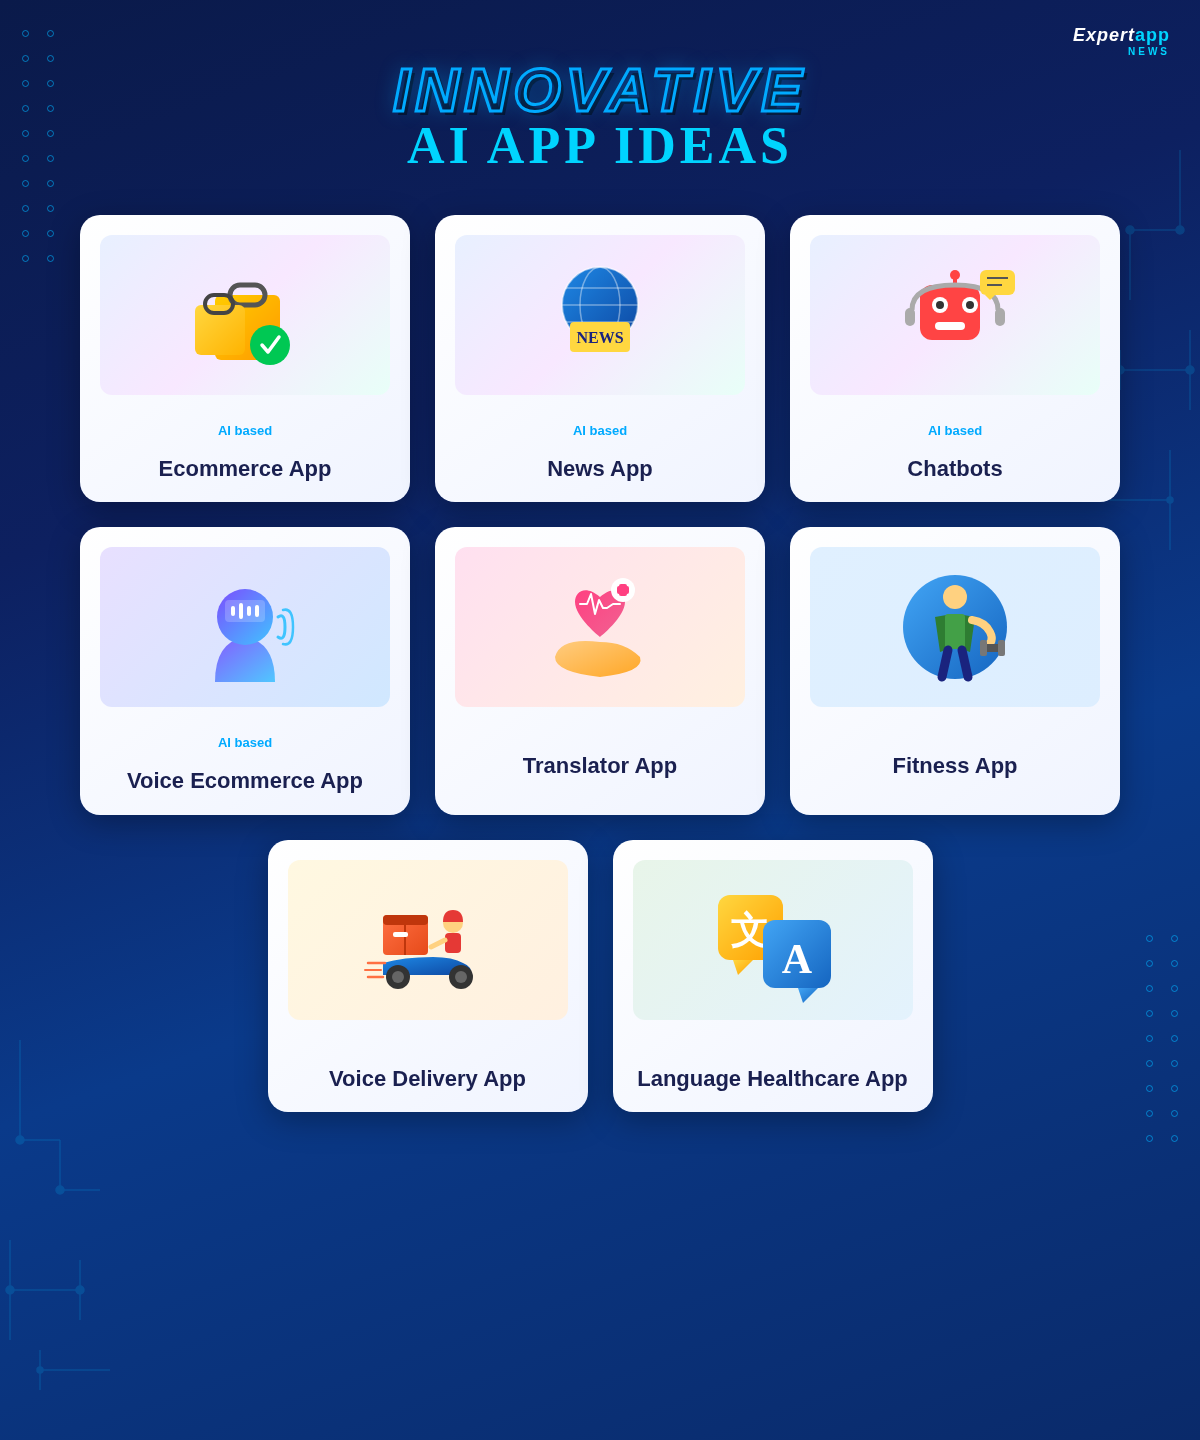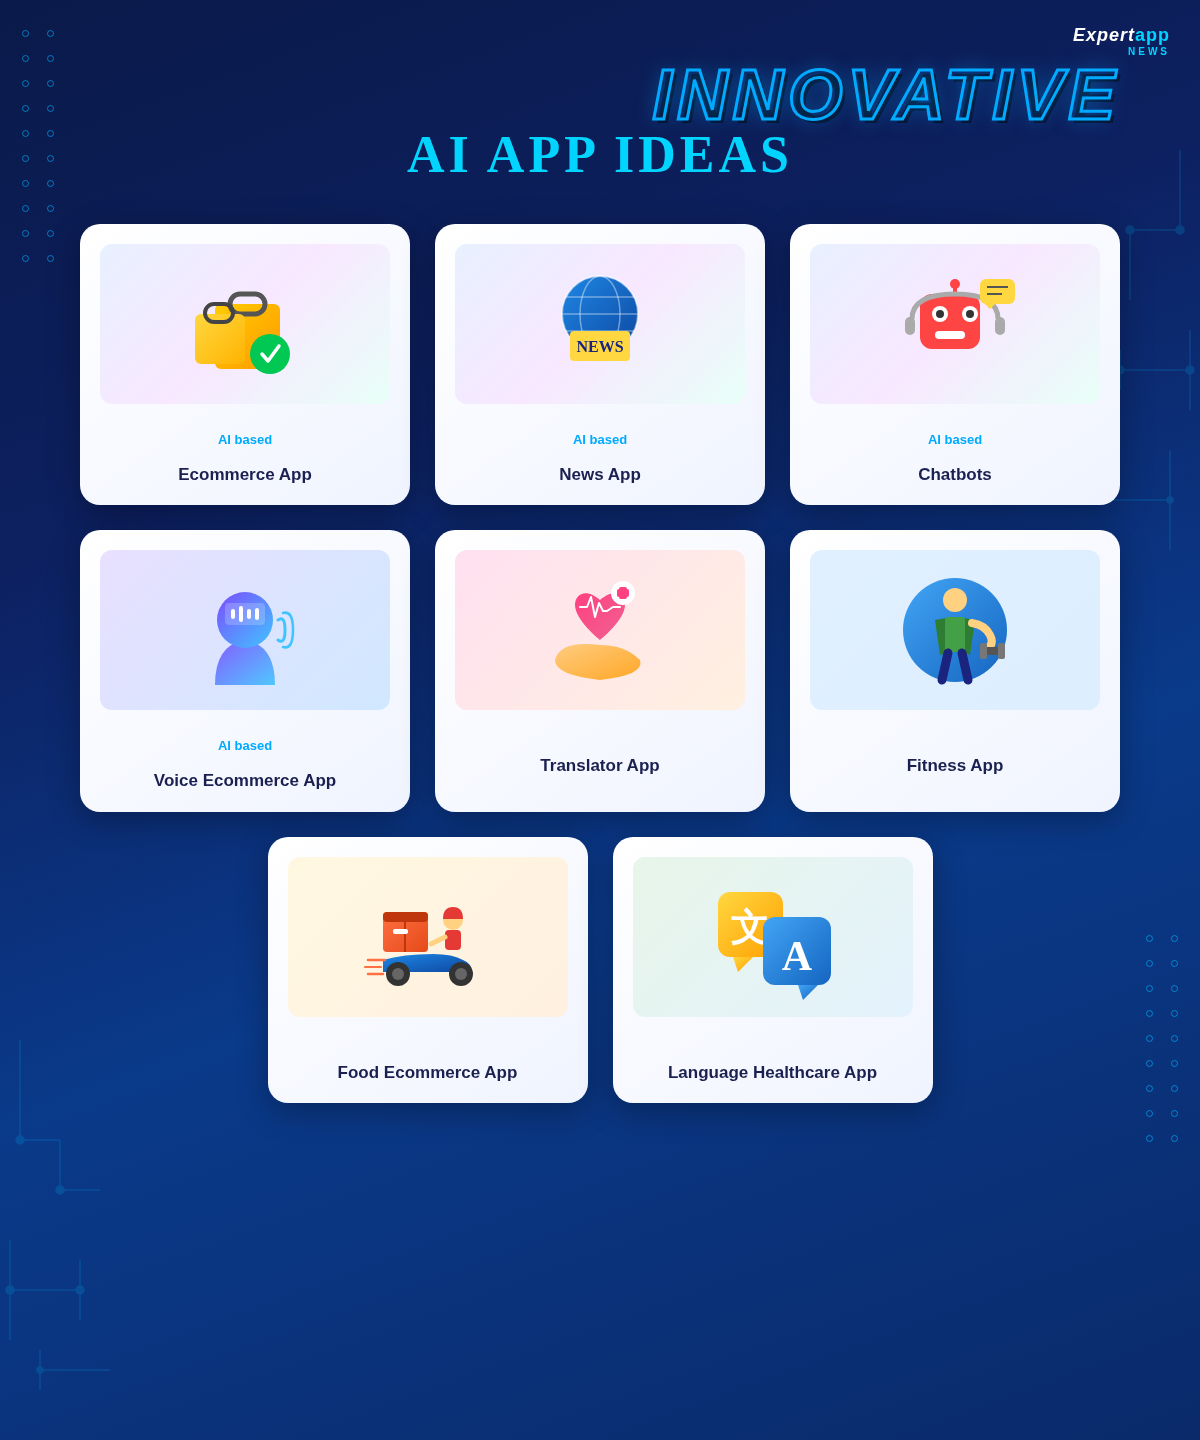--- a/index.html
+++ b/index.html
@@ -34,31 +34,30 @@
       padding: 40px 80px;
     }
 
     
     .header {
       text-align: center;
       margin-bottom: 40px;
       padding-top: 20px;
     }
     .title-innovative {
-      font-size: 70px;
+      font-size: 61px;
       font-weight: 900;
       color: transparent;
       -webkit-text-stroke: 3px #00aaff;
       text-stroke: 3px #00aaff;
       font-style: italic;
       font-family: 'Impact', 'Arial Black', sans-serif;
       letter-spacing: 5px;
       text-shadow: 0 0 20px rgba(0, 170, 255, 0.4), 4px 4px 0px rgba(0,0,0,0.5);
       line-height: 1;
-      text-align: right;
     }
     .title-ai-app-ideas {
       font-size: 52px;
       font-weight: 900;
       color: #00d4ff;
       letter-spacing: 4px;
       font-family: Liberation Serif, serif;
       margin-top: -5px;
     }
 
@@ -97,21 +96,21 @@
     }
     .card-label-small {
       color: #00aaff;
       font-size: 13px;
       font-weight: 600;
       text-align: right;
       margin-bottom: 2px;
     }
     .card-label-main {
       color: #1a2050;
-      font-size: 17px;
+      font-size: 22px;
       font-weight: 800;
       text-align: center;
       line-height: 1.2;
     }
 
     
     .bottom-row {
       display: flex;
       justify-content: center;
       gap: 25px;
@@ -517,21 +516,21 @@
           <circle cx="35" cy="102" r="6" fill="#666"></circle>
           <circle cx="98" cy="102" r="12" fill="#333"></circle>
           <circle cx="98" cy="102" r="6" fill="#666"></circle>
 
           <line x1="5" y1="88" x2="22" y2="88" stroke="#ff7043" stroke-width="2.5" stroke-linecap="round"></line>
           <line x1="2" y1="95" x2="18" y2="95" stroke="#ff7043" stroke-width="2" stroke-linecap="round"></line>
           <line x1="5" y1="102" x2="20" y2="102" stroke="#ff7043" stroke-width="2.5" stroke-linecap="round"></line>
         </svg>
       </div>
       <div class="card-label-small"></div>
-      <div class="card-label-main">Food Ecommerce App</div>
+      <div class="card-label-main">Voice Delivery App</div>
     </div>
 
     <div class="card">
       <div class="card-icon-area" style="background: linear-gradient(135deg, #e8f5e9 0%, #e3f2fd 100%);">
         <svg class="icon-svg" viewBox="0 0 130 130">
           <defs>
             <linearGradient id="bubble1" x1="0%" y1="0%" x2="100%" y2="100%">
               <stop offset="0%" style="stop-color:#ffd740"></stop>
               <stop offset="100%" style="stop-color:#ffa000"></stop>
             </linearGradient>

